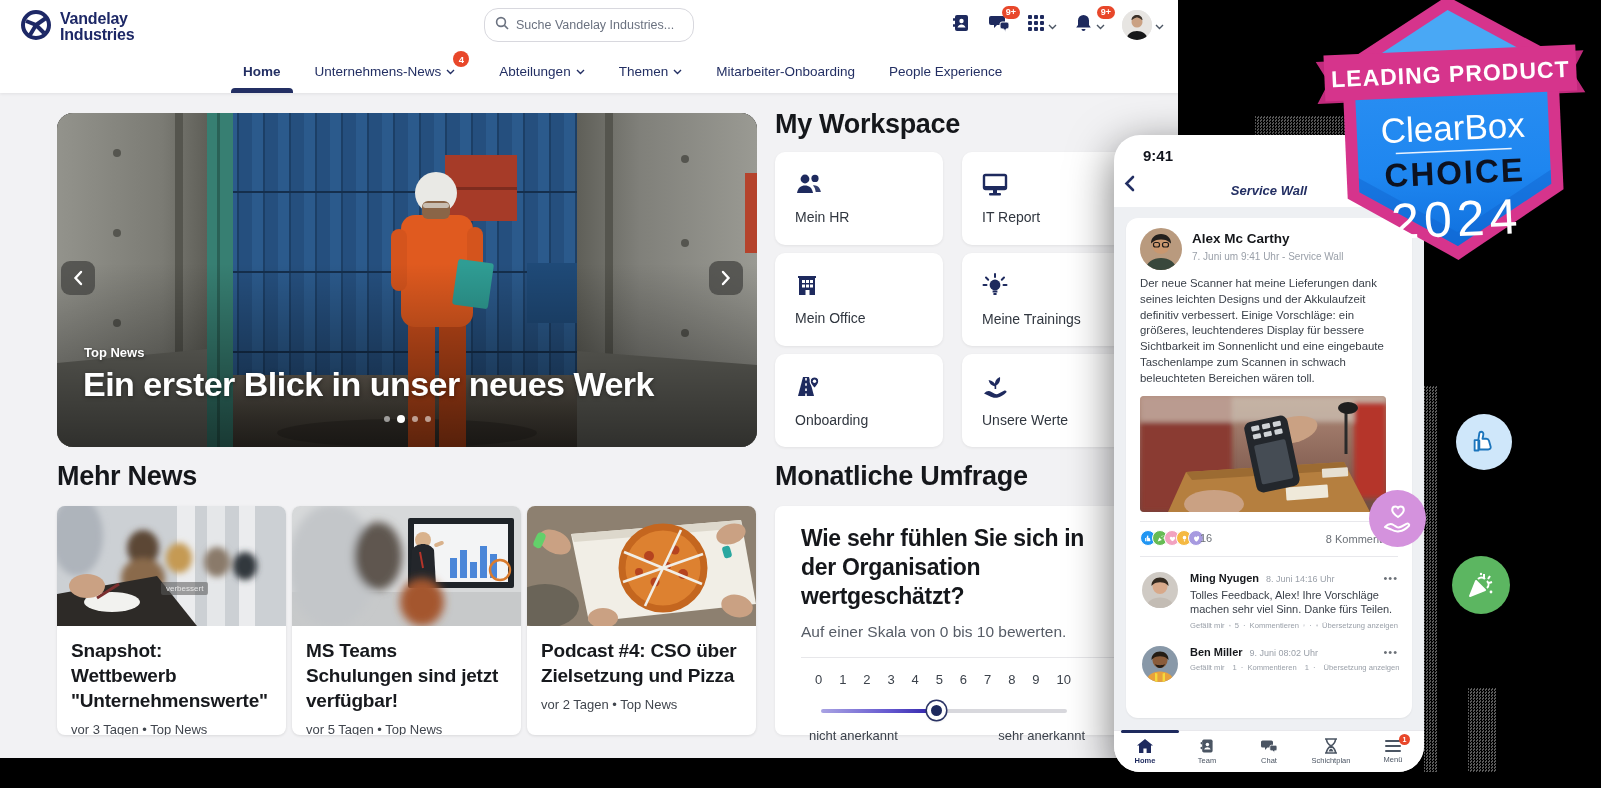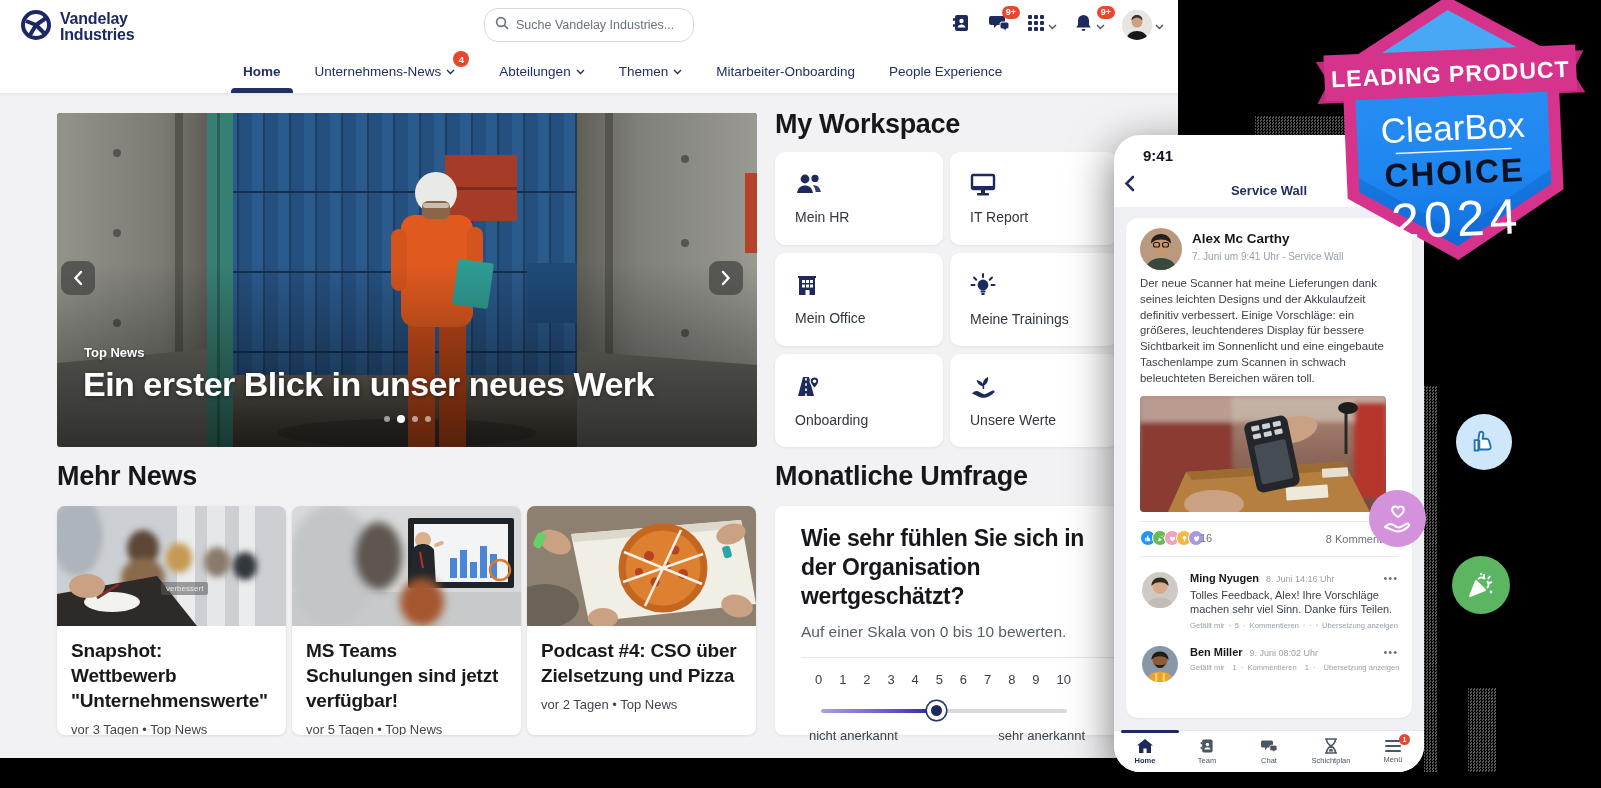--- a/index.html
+++ b/index.html
@@ -21,21 +21,21 @@
   .num-badge { position:absolute; top:-7px; right:-10px; background:#e8472a; color:#fff; font-size:9px; font-weight:700; border-radius:9px; padding:2px 4px; line-height:9px; }
   .avatar30 { width:30px; height:30px; border-radius:50%; overflow:hidden; background:#e9e9ec; }
 
   .mainnav { position:absolute; left:0; top:50px; width:100%; height:43px; display:flex; justify-content:flex-start; padding-left:243px; gap:34px; align-items:center; }
   .nav-item { position:relative; color:#232f63; font-size:13.5px; font-weight:500; display:flex; align-items:center; gap:5px; cursor:pointer; height:100%; }
   .nav-item.active { font-weight:700; }
   .nav-item.active::after { content:""; position:absolute; left:-12px; right:-12px; bottom:0; height:5px; background:#232f63; border-radius:4px 4px 0 0; }
   .nav-badge { position:absolute; top:1px; right:-14px; background:#e8472a; color:#fff; font-size:9.5px; font-weight:700; width:16px; height:16px; border-radius:50%; display:flex; align-items:center; justify-content:center; }
 
   
-  .hero { position:absolute; left:57px; top:113px; width:700px; height:334px; border-radius:4px; overflow:hidden; background:#4c4c47; }
+  .hero { position:absolute; left:57px; top:113px; width:700px; height:334px; border-radius:16px; overflow:hidden; background:#4c4c47; }
   .hero svg.art { position:absolute; inset:0; }
   .hero-shade { position:absolute; inset:0; background:linear-gradient(180deg, rgba(0,0,0,0) 45%, rgba(0,0,0,.55) 100%); }
   .hero-kicker { position:absolute; left:27px; top:232px; color:#fff; font-size:13px; font-weight:600; text-shadow:0 1px 3px rgba(0,0,0,.5); }
   .hero-title { position:absolute; left:26px; top:252px; color:#fff; font-size:34px; font-weight:700; letter-spacing:-.5px; text-shadow:0 1px 4px rgba(0,0,0,.45); }
   .hero-arrow { position:absolute; top:148px; width:34px; height:34px; border-radius:9px; background:rgba(70,70,68,.78); color:#fff; display:flex; align-items:center; justify-content:center; cursor:pointer; }
   .hero-arrow.prev { left:4px; } .hero-arrow.next { right:14px; }
   .dots { position:absolute; left:0; right:0; top:303px; display:flex; justify-content:center; gap:7px; }
   .dot { width:6px; height:6px; border-radius:50%; background:rgba(255,255,255,.55); cursor:pointer; }
   .dot.active { width:8px; height:8px; margin-top:-1px; background:#fff; }
 
@@ -43,42 +43,42 @@
 
   
   .cards { position:absolute; left:57px; top:506px; display:flex; gap:6px; }
   .card { width:229px; height:229px; background:#fff; border-radius:8px; overflow:hidden; box-shadow:0 1px 3px rgba(0,0,0,.10); cursor:pointer; }
   .card .thumb { position:relative; width:229px; height:120px; overflow:hidden; }
   .card .c-title { padding:12px 14px 0 14px; font-size:19px; font-weight:700; color:#17191d; line-height:25px; letter-spacing:-.2px; }
   .card .c-meta { padding:9px 14px 0 14px; font-size:13px; color:#41464e; }
   .watermark { position:absolute; left:104px; top:76px; background:rgba(90,90,90,.55); color:#e6e6e6; font-size:8px; padding:2px 5px; border-radius:2px; }
 
   
-  .tiles { position:absolute; left:775px; top:152px; width:345px; display:grid; grid-template-columns:168px 168px; grid-auto-rows:93px; gap:8px 7px; }
+  .tiles { position:absolute; left:775px; top:152px; width:345px; display:grid; grid-template-columns:168px 168px; grid-auto-rows:93px; gap:8px 19px; }
   .tile { background:#fff; border-radius:10px; box-shadow:0 1px 3px rgba(0,0,0,.07); padding:20px 20px 0 20px; cursor:pointer; }
   .tile .t-label { margin-top:9px; font-size:14px; color:#30363f; font-weight:500; }
 
   
   .survey { position:absolute; left:775px; top:506px; width:370px; height:229px; background:#fff; border-radius:8px; box-shadow:0 1px 3px rgba(0,0,0,.07); padding:18px 26px 0 26px; }
   .sv-q { font-size:23px; font-weight:700; color:#15171b; line-height:29px; width:300px; letter-spacing:-.3px; }
   .sv-sub { margin-top:12px; font-size:15.5px; color:#565c66; }
   .sv-div { margin-top:16px; height:1px; background:#e7e7ea; width:316px; }
   .sv-scale { margin:14px 0 0 14px; width:256px; display:flex; justify-content:space-between; font-size:13px; color:#3c424b; }
   .sv-slider { position:relative; margin:14px 0 0 20px; width:246px; height:20px; }
   .sv-track { position:absolute; top:8px; left:0; width:100%; height:4px; border-radius:3px;
     background:linear-gradient(90deg,#a9a3e3 0%, #6457cf 28%, #2f23a8 46%, #d8d8dd 46%, #d8d8dd 100%); }
   .sv-handle { position:absolute; top:0; left:47%; width:19px; height:19px; margin-left:-10px; border-radius:50%; background:#1e2a5e; border:4px solid #fff; box-shadow:0 0 0 1.5px #2a3365, 0 1px 3px rgba(0,0,0,.25); cursor:pointer; }
   .sv-ends { margin:7px 0 0 8px; width:276px; display:flex; justify-content:space-between; font-size:13px; color:#3c424b; }
 
   
   .phone { position:absolute; left:1114px; top:135px; width:310px; height:637px; background:#fff; border-radius:26px; z-index:3; box-shadow:0 12px 45px rgba(0,0,0,.55); overflow:hidden; }
   .ph-status { position:absolute; left:29px; top:12px; font-size:15px; font-weight:700; color:#10131c; }
   .ph-head { position:absolute; left:0; top:38px; width:100%; height:34px; display:flex; align-items:center; }
   .ph-back { position:absolute; left:10px; top:2px; cursor:pointer; }
-  .ph-title { width:100%; text-align:center; font-size:13px; font-weight:700; color:#232f63; }
+  .ph-title { width:100%; text-align:center; font-size:13px; font-weight:700; color:#232f63;font-style:italic; }
   .ph-canvas { position:absolute; left:0; top:72px; width:100%; height:523px; background:#eef0f3; }
   .post { position:absolute; left:12px; top:11px; width:286px; height:500px; background:#fff; border-radius:12px; box-shadow:0 1px 2px rgba(0,0,0,.06); }
   .post-ava { position:absolute; left:14px; top:10px; width:42px; height:42px; border-radius:50%; overflow:hidden; }
   .post-name { position:absolute; left:66px; top:13px; font-size:13.5px; font-weight:700; color:#15171b; }
   .post-meta { position:absolute; left:66px; top:33px; font-size:10px; color:#9aa0a9; }
   .post-body { position:absolute; left:14px; top:58px; width:260px; font-size:11.4px; line-height:15.8px; color:#3a4049; }
   .post-img { position:absolute; left:14px; top:178px; width:246px; height:116px; border-radius:4px; overflow:hidden; }
   .post-div { position:absolute; left:14px; width:258px; height:1px; background:#e8e8ec; }
   .reactions { position:absolute; left:14px; top:312px; display:flex; align-items:center; }
   .rx { width:16px; height:16px; border-radius:50%; border:1.5px solid #fff; margin-right:-4px; display:flex; align-items:center; justify-content:center; }

